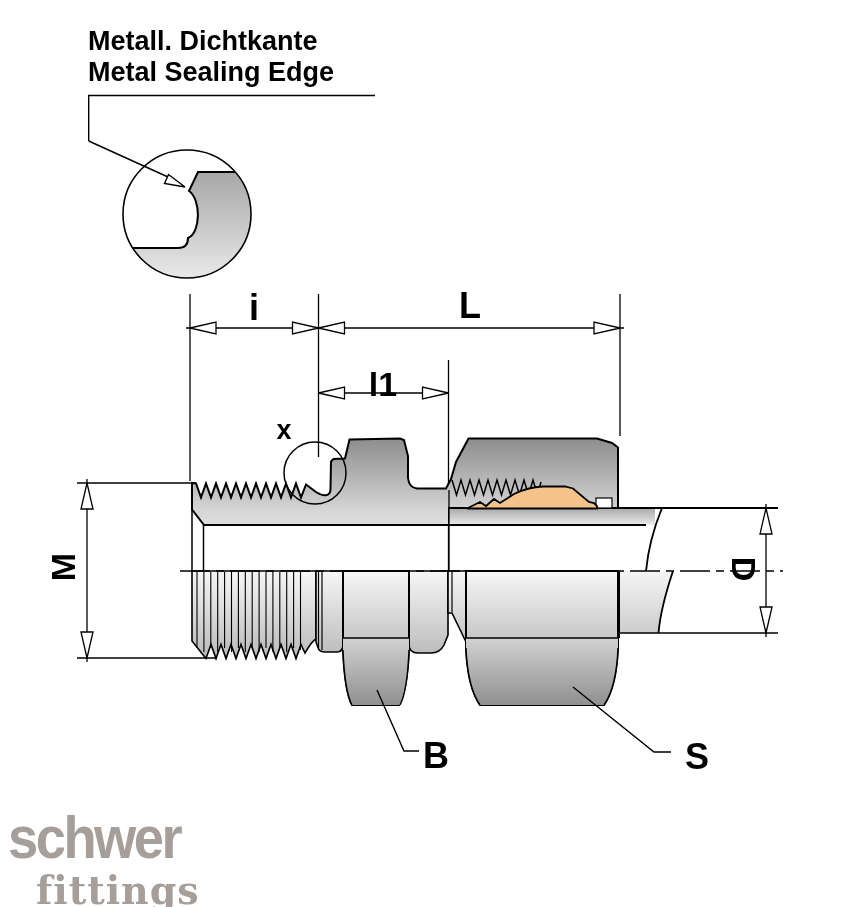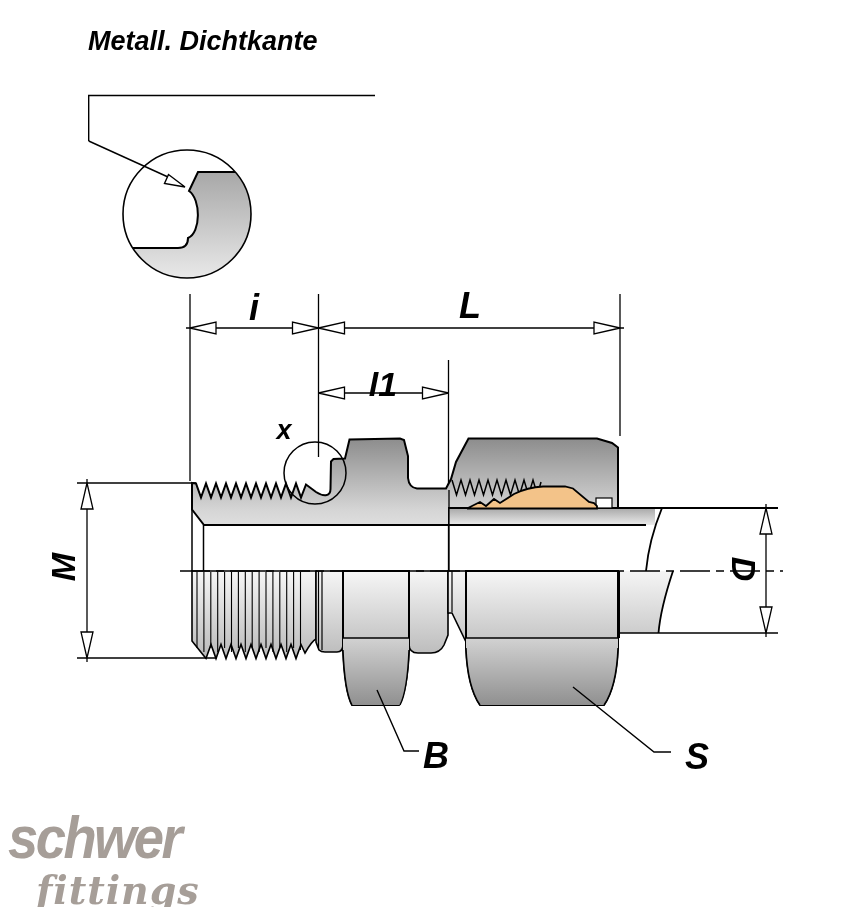--- a/index.html
+++ b/index.html
@@ -1,17 +1,17 @@
 <!DOCTYPE html>
 <html><head>
 <meta charset="utf-8">
 <style>
   html,body{margin:0;padding:0;background:#ffffff;}
   #stage{position:relative;width:850px;height:907px;background:#ffffff;overflow:hidden;
-         font-family:"Liberation Sans",sans-serif;font-style:italic;}
+         font-family:"Liberation Sans",sans-serif;}
   #stage svg{position:absolute;left:0;top:0;}
   .lbl{position:absolute;color:#000;font-weight:bold;white-space:nowrap;
        transform:translate(-50%,-50%);line-height:1;}
   .lbl.rot-ccw{transform:translate(-50%,-50%) rotate(-90deg);}
   .lbl.rot-cw{transform:translate(-50%,-50%) rotate(90deg);}
   .dim{font-size:36px;}
   .dim-sm{font-size:34px;}
   .dim-x{font-size:27px;}
   .note{position:absolute;left:88px;top:26px;font-size:27px;font-weight:bold;line-height:31px;color:#000;}
   .logo{position:absolute;left:8px;top:804px;color:#a69e98;}
@@ -194,20 +194,21 @@
   <g stroke="#000" stroke-width="1.4" fill="none">
     <path d="M377,690 L404,751 L419,751"></path>
   </g>
   <g stroke="#000" stroke-width="1.4" fill="none">
     <path d="M573,687 L654,752 L671,752"></path>
   </g>
 </svg>
 
 <div class="note">
   <div>Metall. Dichtkante</div>
+  <div>Metal Sealing Edge</div>
 </div>
 
 <div class="lbl dim" style="left:254px;top:308px;">i</div>
 <div class="lbl dim" style="left:470px;top:306px;">L</div>
 <div class="lbl dim-sm" style="left:383px;top:384px;">l1</div>
 <div class="lbl dim-x" style="left:284px;top:430px;">x</div>
 <div class="lbl dim-sm rot-ccw" style="left:63px;top:567px;">M</div>
 <div class="lbl dim-sm rot-cw" style="left:744px;top:569px;">D</div>
 <div class="lbl dim" style="left:436px;top:756px;">B</div>
 <div class="lbl dim" style="left:697px;top:757px;">S</div>

